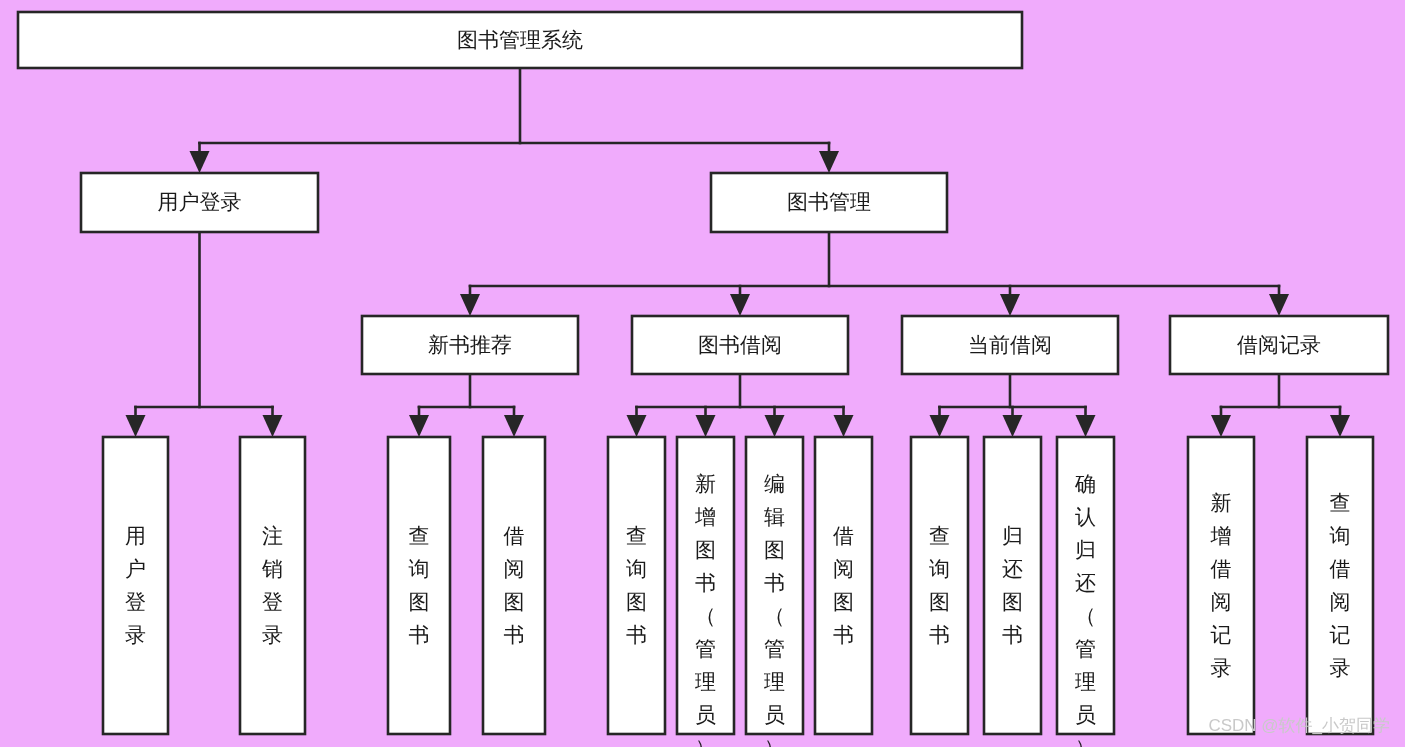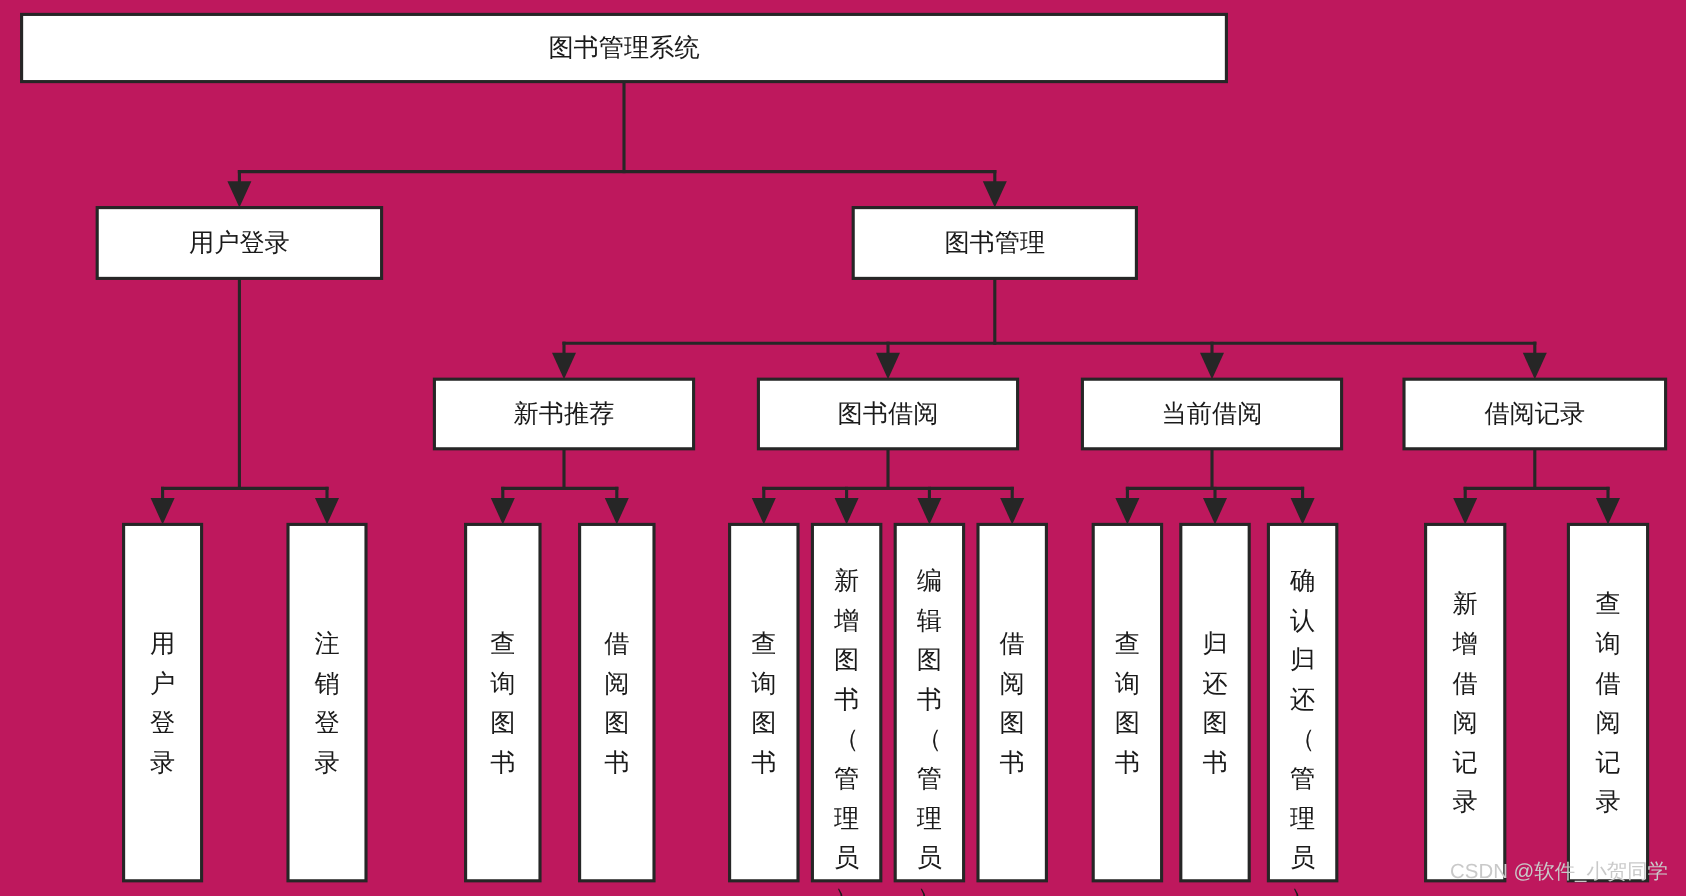--- a/index.html
+++ b/index.html
@@ -8,21 +8,21 @@
     padding: 0;
     background: #ffffff;
   }
   body {
     font-family: "Liberation Sans", "DejaVu Sans", sans-serif;
   }
   #diagram-root {
     position: relative;
     width: 1405px;
     height: 747px;
-    background: #be185d;
+    background: #f0abfc;
     overflow: hidden;
   }
   svg.diagram-canvas {
     position: absolute;
     left: 0;
     top: 0;
     width: 1405px;
     height: 747px;
     display: block;
   }

